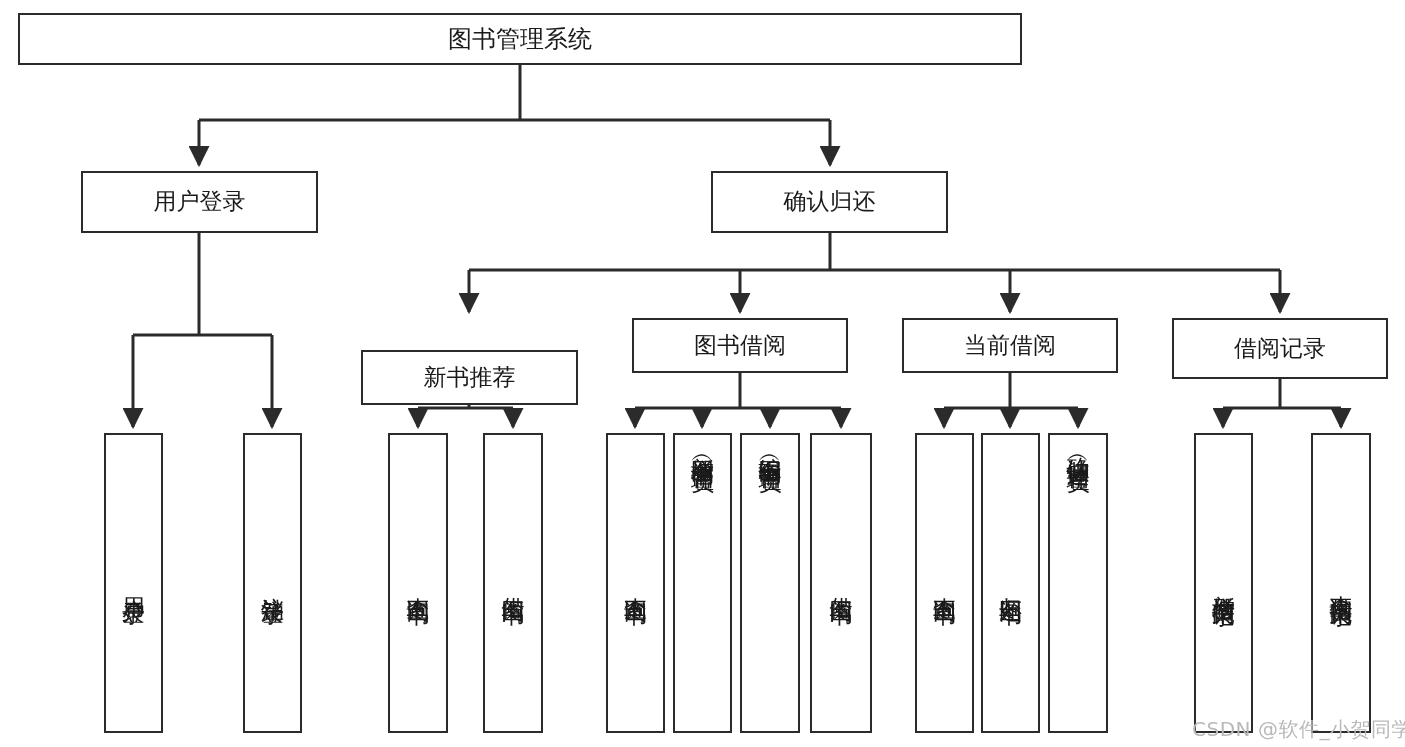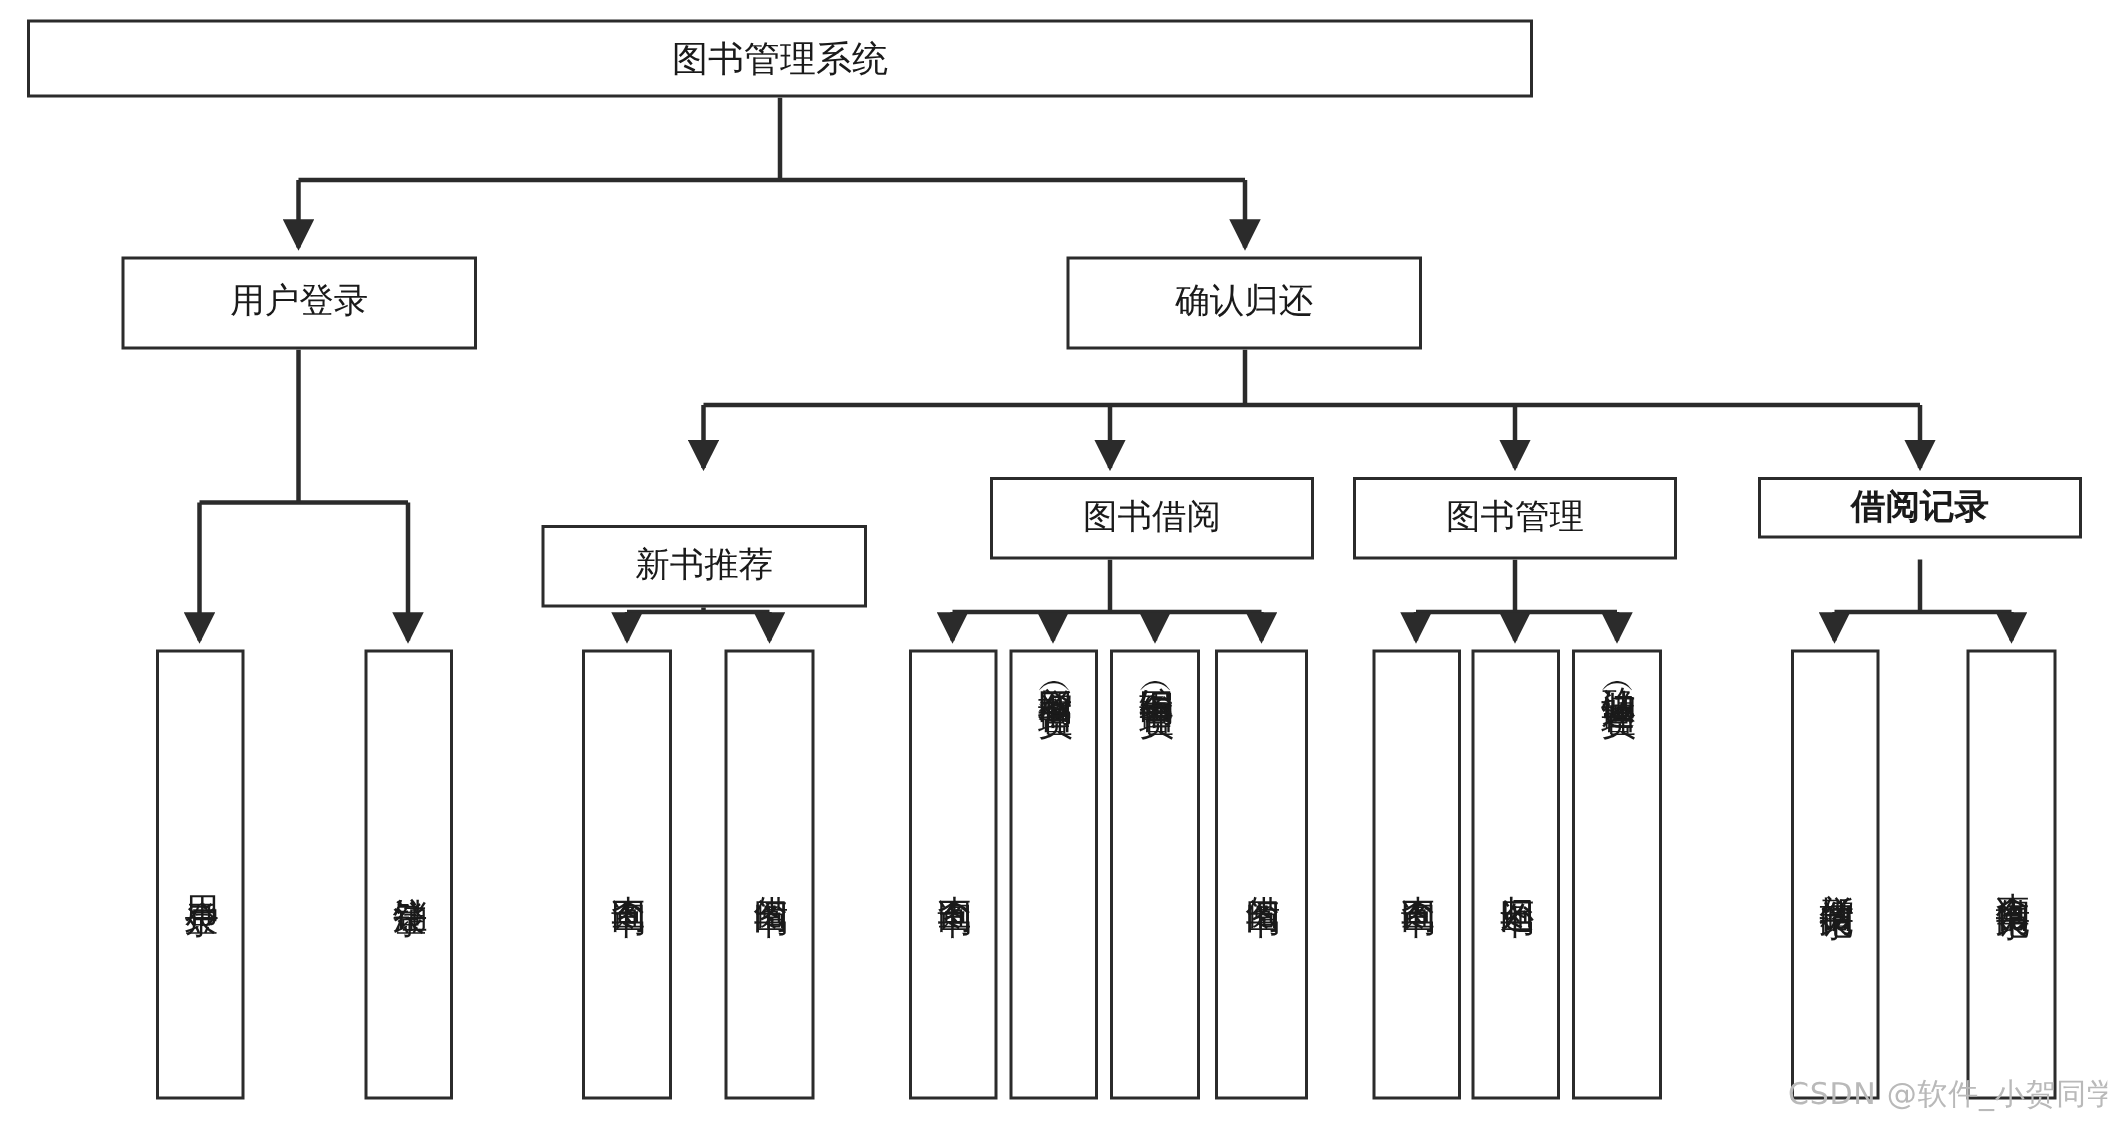--- a/index.html
+++ b/index.html
@@ -129,27 +129,27 @@
   <div class="node horiz" style="left:81px;top:171px;width:237px;height:62px;">
     <span>用户登录</span>
   </div>
   <div class="node horiz" style="left:711px;top:171px;width:237px;height:62px;">
     <span>确认归还</span>
   </div>
 
   <div class="node horiz" style="left:361px;top:318px;width:217px;height:55px;margin-top:32px;">
     <span>新书推荐</span>
   </div>
-  <div class="node horiz" style="left:632px;top:318px;width:216px;height:55px;margin-left:28px;">
+  <div class="node horiz" style="left:632px;top:318px;width:216px;height:55px;">
     <span>图书借阅</span>
   </div>
   <div class="node horiz" style="left:902px;top:318px;width:216px;height:55px;">
-    <span>图书管理</span>
+    <span>当前借阅</span>
   </div>
-  <div class="node horiz" style="left:1172px;top:318px;width:216px;height:41px;font-weight:bold;">
+  <div class="node horiz" style="left:1172px;top:318px;width:216px;height:61px;">
     <span>借阅记录</span>
   </div>
 
   <div class="node vert center-start" style="left:104px;top:433px;width:59px;height:300px;">
     <span class="vlabel">用户登录</span>
   </div>
   <div class="node vert center-start" style="left:243px;top:433px;width:59px;height:300px;">
     <span class="vlabel">注销登录</span>
   </div>
 

